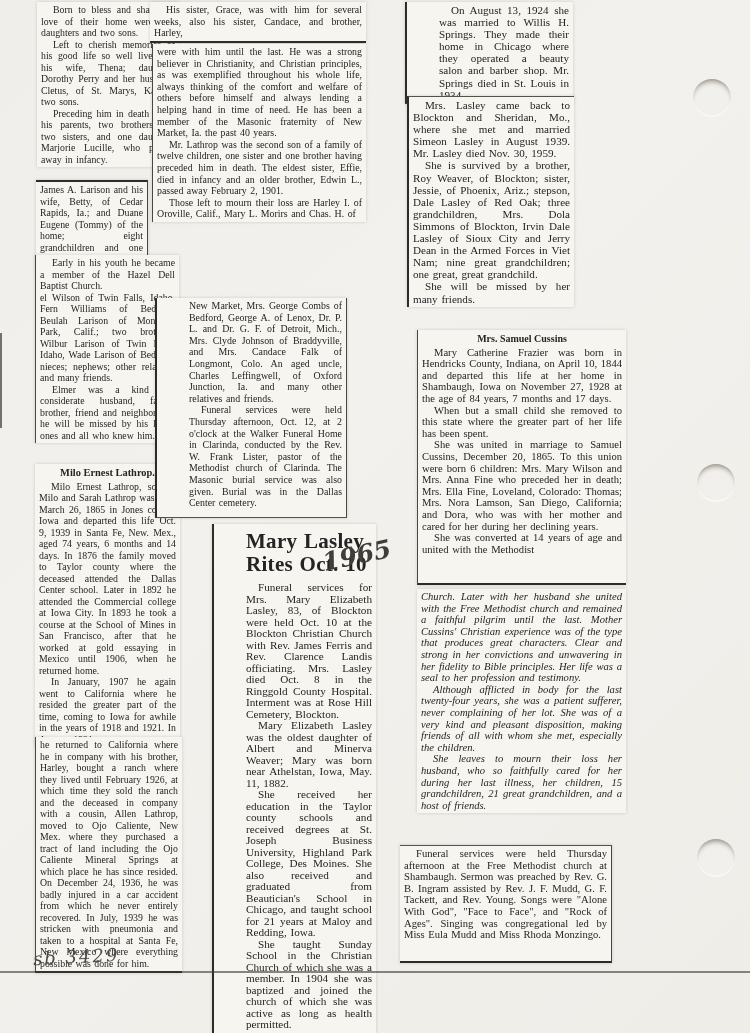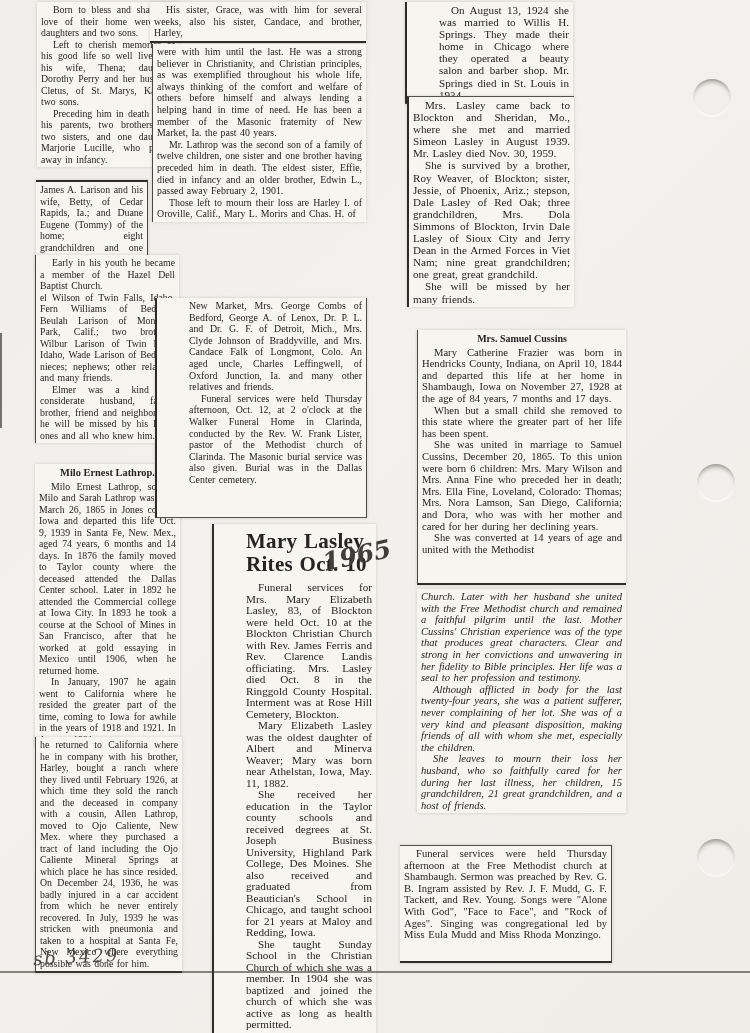--- a/index.html
+++ b/index.html
@@ -71,21 +71,21 @@
   <div class="clip fsB bb2" style="left:150px;top:2px;width:216px;min-height:40px;">
     <p class="np">His sister, Grace, was with him for several weeks, also his sister, Candace, and brother, Harley,</p>
   </div>
 
   <div class="clip fsB bl1" style="left:152px;top:44px;width:214px;">
     <p class="np noindent">were with him until the last. He was a strong believer in Christianity, and Christian principles, as was exemplified throughout his whole life, always thinking of the comfort and welfare of others before himself and always lending a helping hand in time of need. He has been a member of the Masonic fraternity of New Market, Ia. the past 40 years.</p>
     <p class="np">Mr. Lathrop was the second son of a family of twelve children, one sister and one brother having preceded him in death. The eldest sister, Effie, died in infancy and an older brother, Edwin L., passed away February 2, 1901.</p>
     <p class="np">Those left to mourn their loss are Harley I. of Oroville, Calif., Mary L. Morirs and Chas. H. of</p>
   </div>
 
-  <div class="clip fsB bl2 bb1 br1" style="left:155px;top:298px;width:212px;min-height:220px;">
+  <div class="clip fsB bl2 bb1 br1" style="left:155px;top:298px;width:192px;min-height:220px;">
     <p class="np noindent">New Market, Mrs. George Combs of Bedford, George A. of Lenox, Dr. P. L. and Dr. G. F. of Detroit, Mich., Mrs. Clyde Johnson of Braddyville, and Mrs. Candace Falk of Longmont, Colo. An aged uncle, Charles Leffingwell, of Oxford Junction, Ia. and many other relatives and friends.</p>
     <p class="np">Funeral services were held Thursday afternoon, Oct. 12, at 2 o'clock at the Walker Funeral Home in Clarinda, conducted by the Rev. W. Frank Lister, pastor of the Methodist church of Clarinda. The Masonic burial service was also given. Burial was in the Dallas Center cemetery.</p>
   </div>
 
   <div class="clip bl2 bb1" style="left:212px;top:524px;width:164px;min-height:440px;padding-top:5px;">
     <p class="np headline">
       <span>Mary Lasley</span><br>
       <span>Rites Oct. 10</span>
     </p>
     <div class="fsL">

